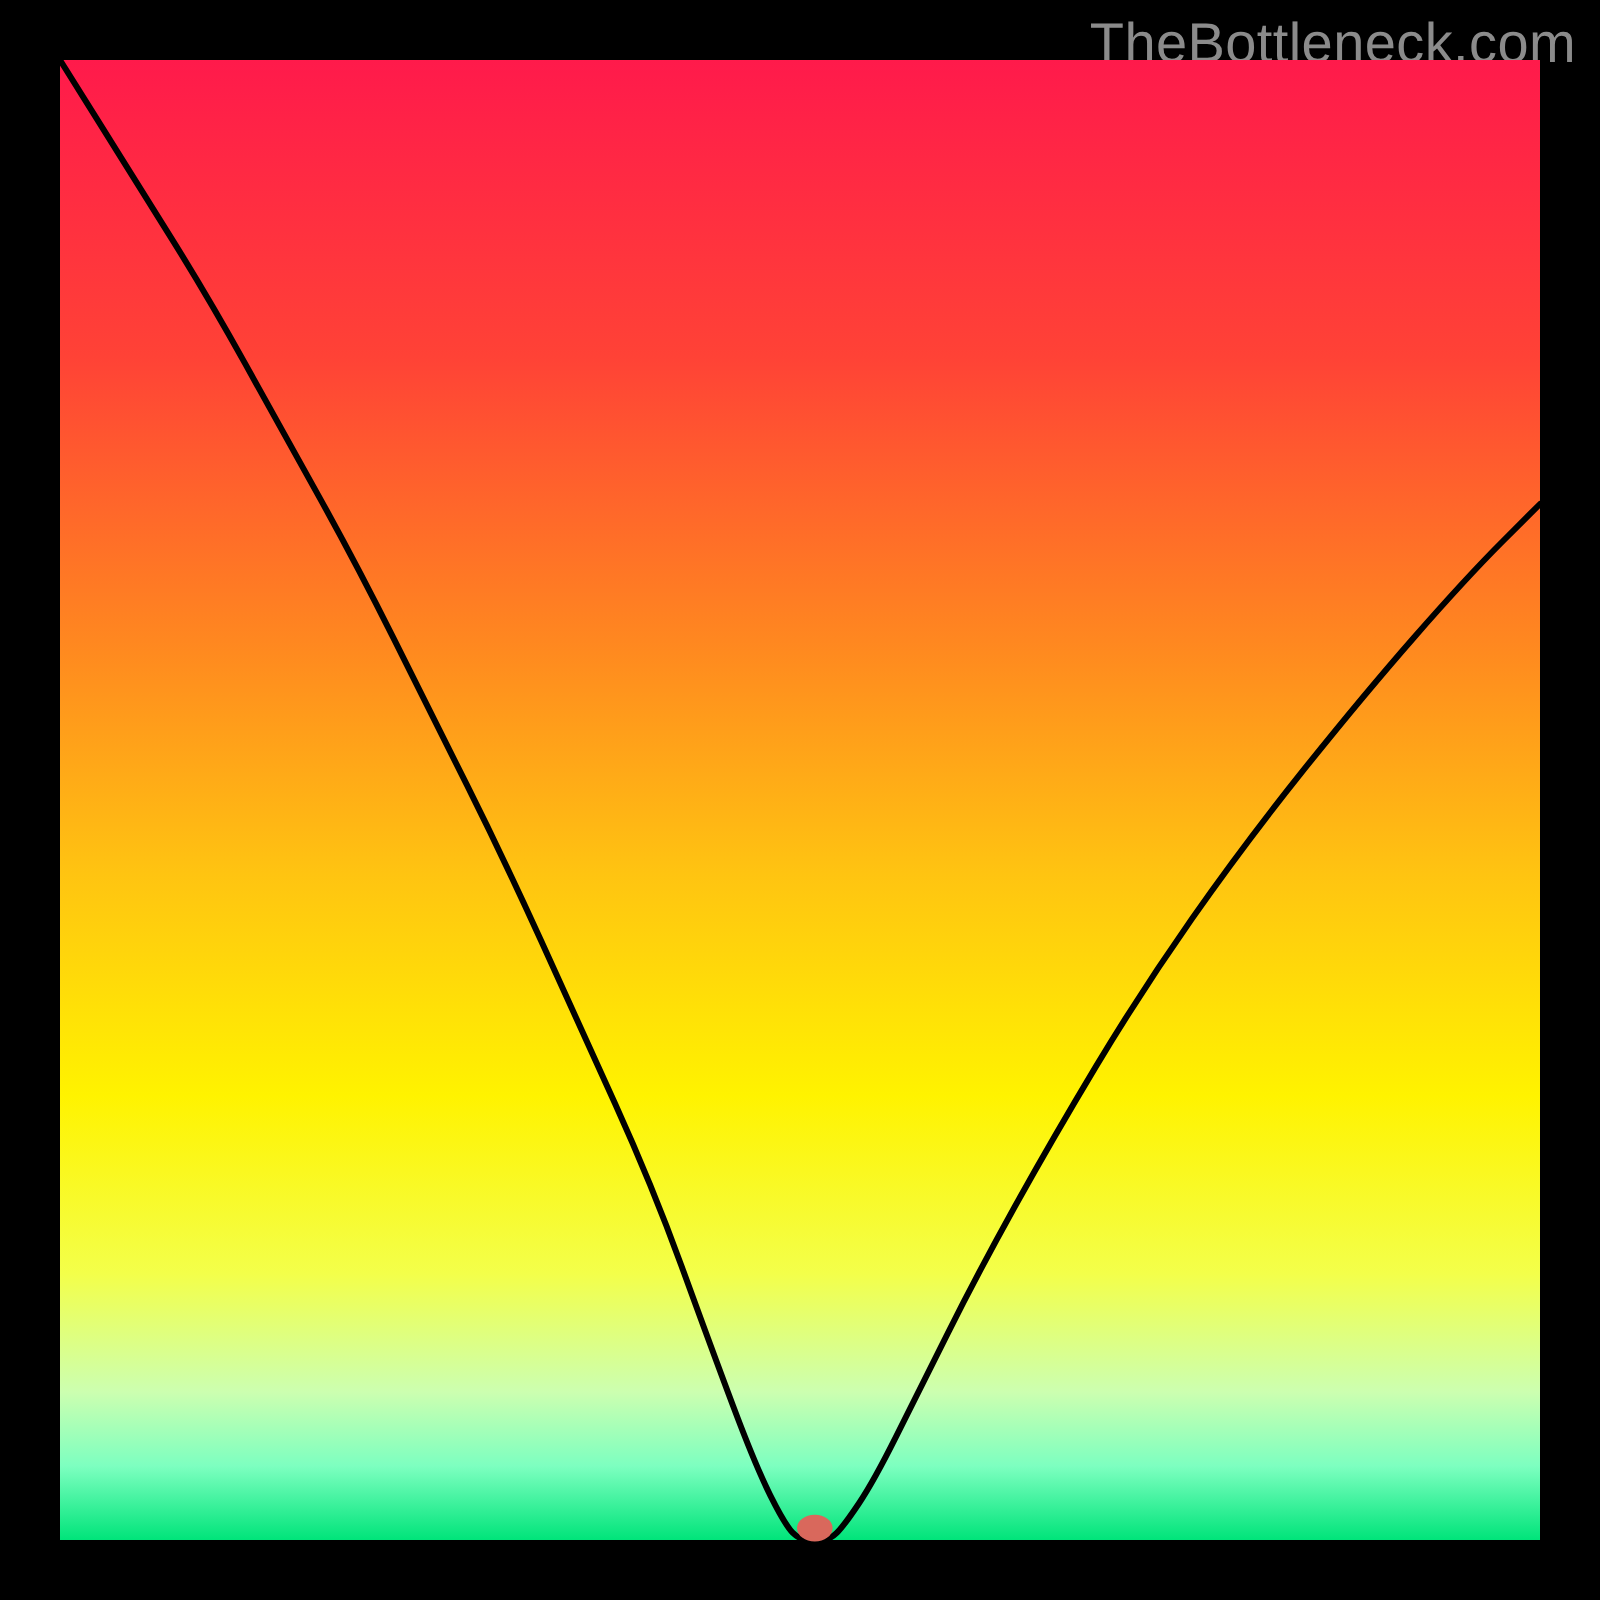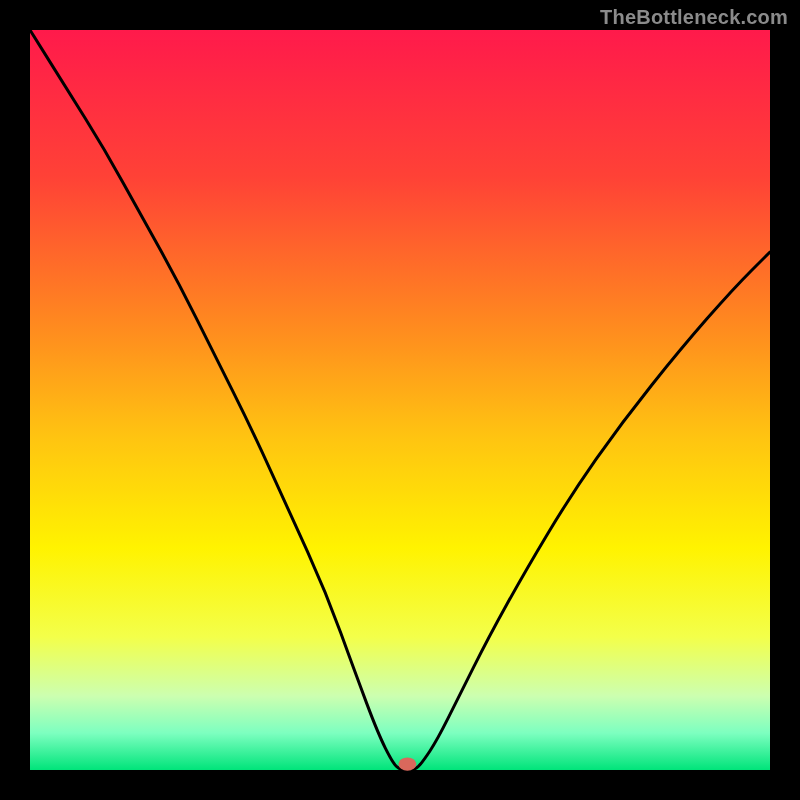--- a/index.html
+++ b/index.html
@@ -17,22 +17,22 @@
     top: 0;
     width: 800px;
     height: 800px;
     background: #000;
   }
   .watermark {
     position: absolute;
     top: 6px;
     right: 12px;
     color: #8b8b8b;
-    font-size: 20px;
-    font-weight: 700;
+    font-size: 28px;
+    font-weight: 400;
     letter-spacing: 0.2px;
     user-select: none;
   }
   svg {
     position: absolute;
     left: 0;
     top: 0;
   }
 </style>
 </head>

